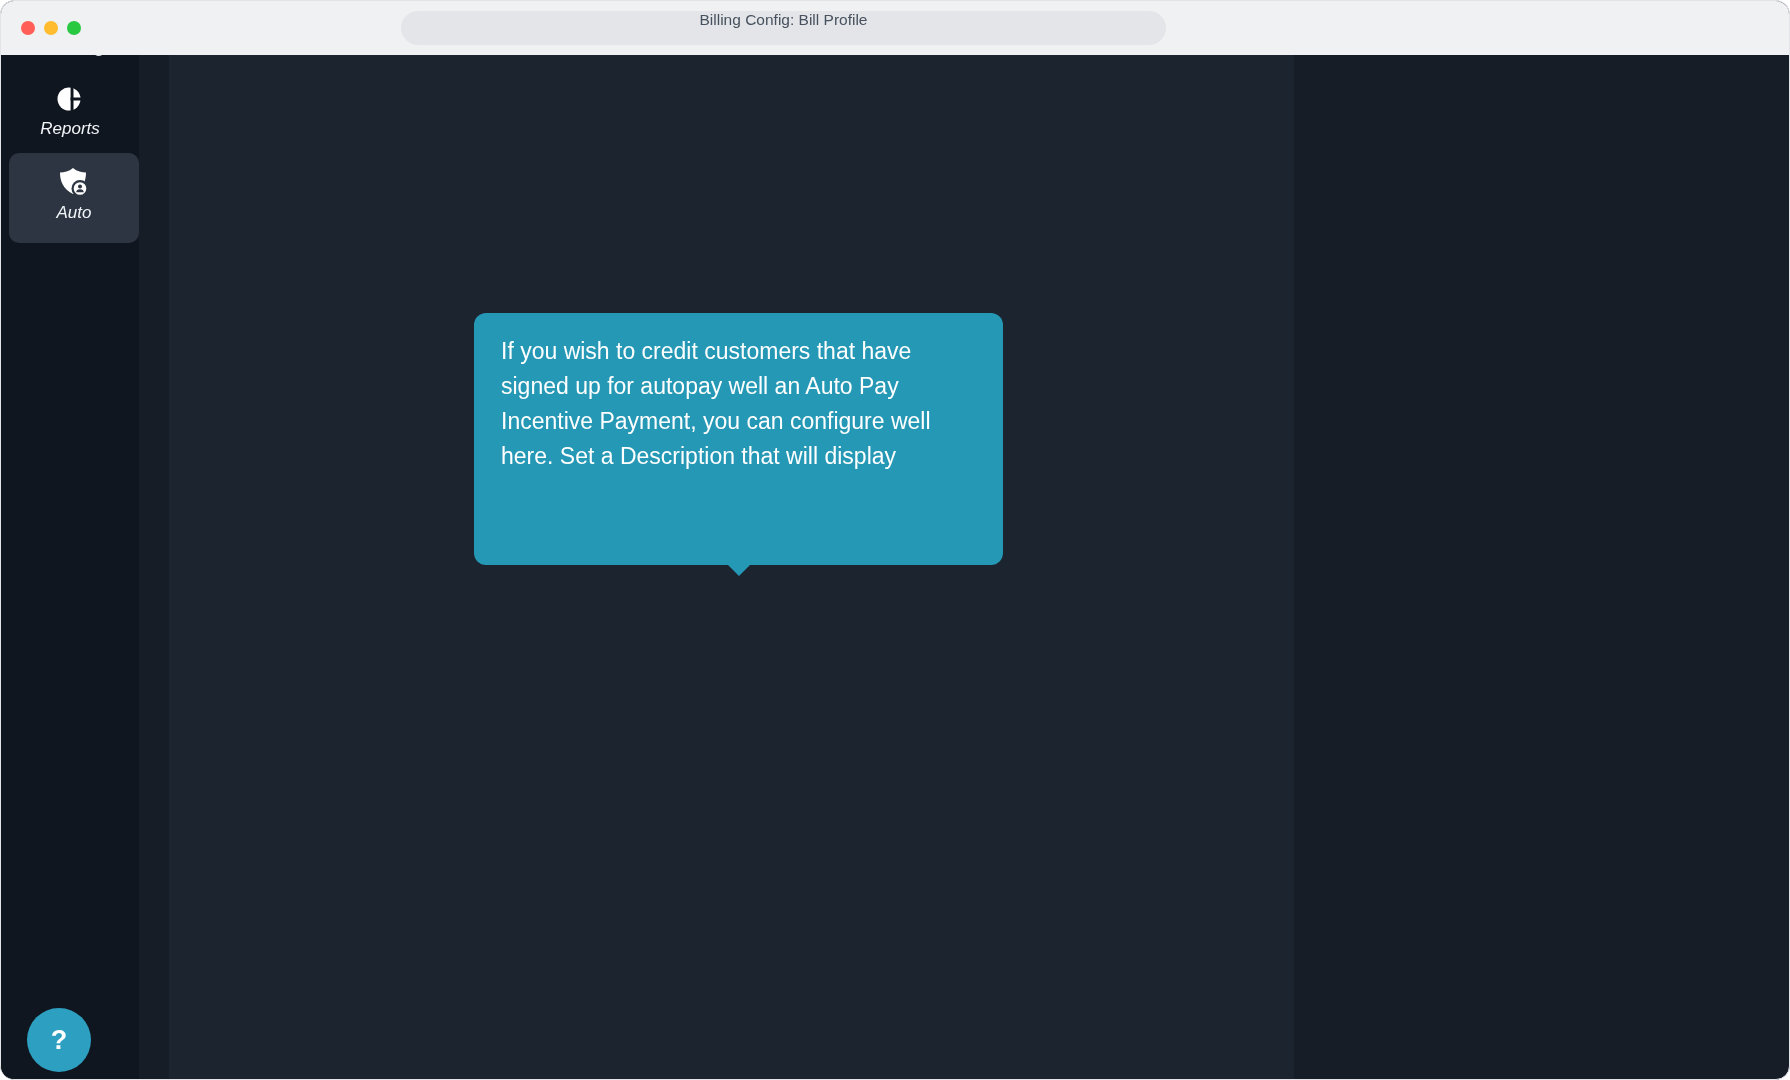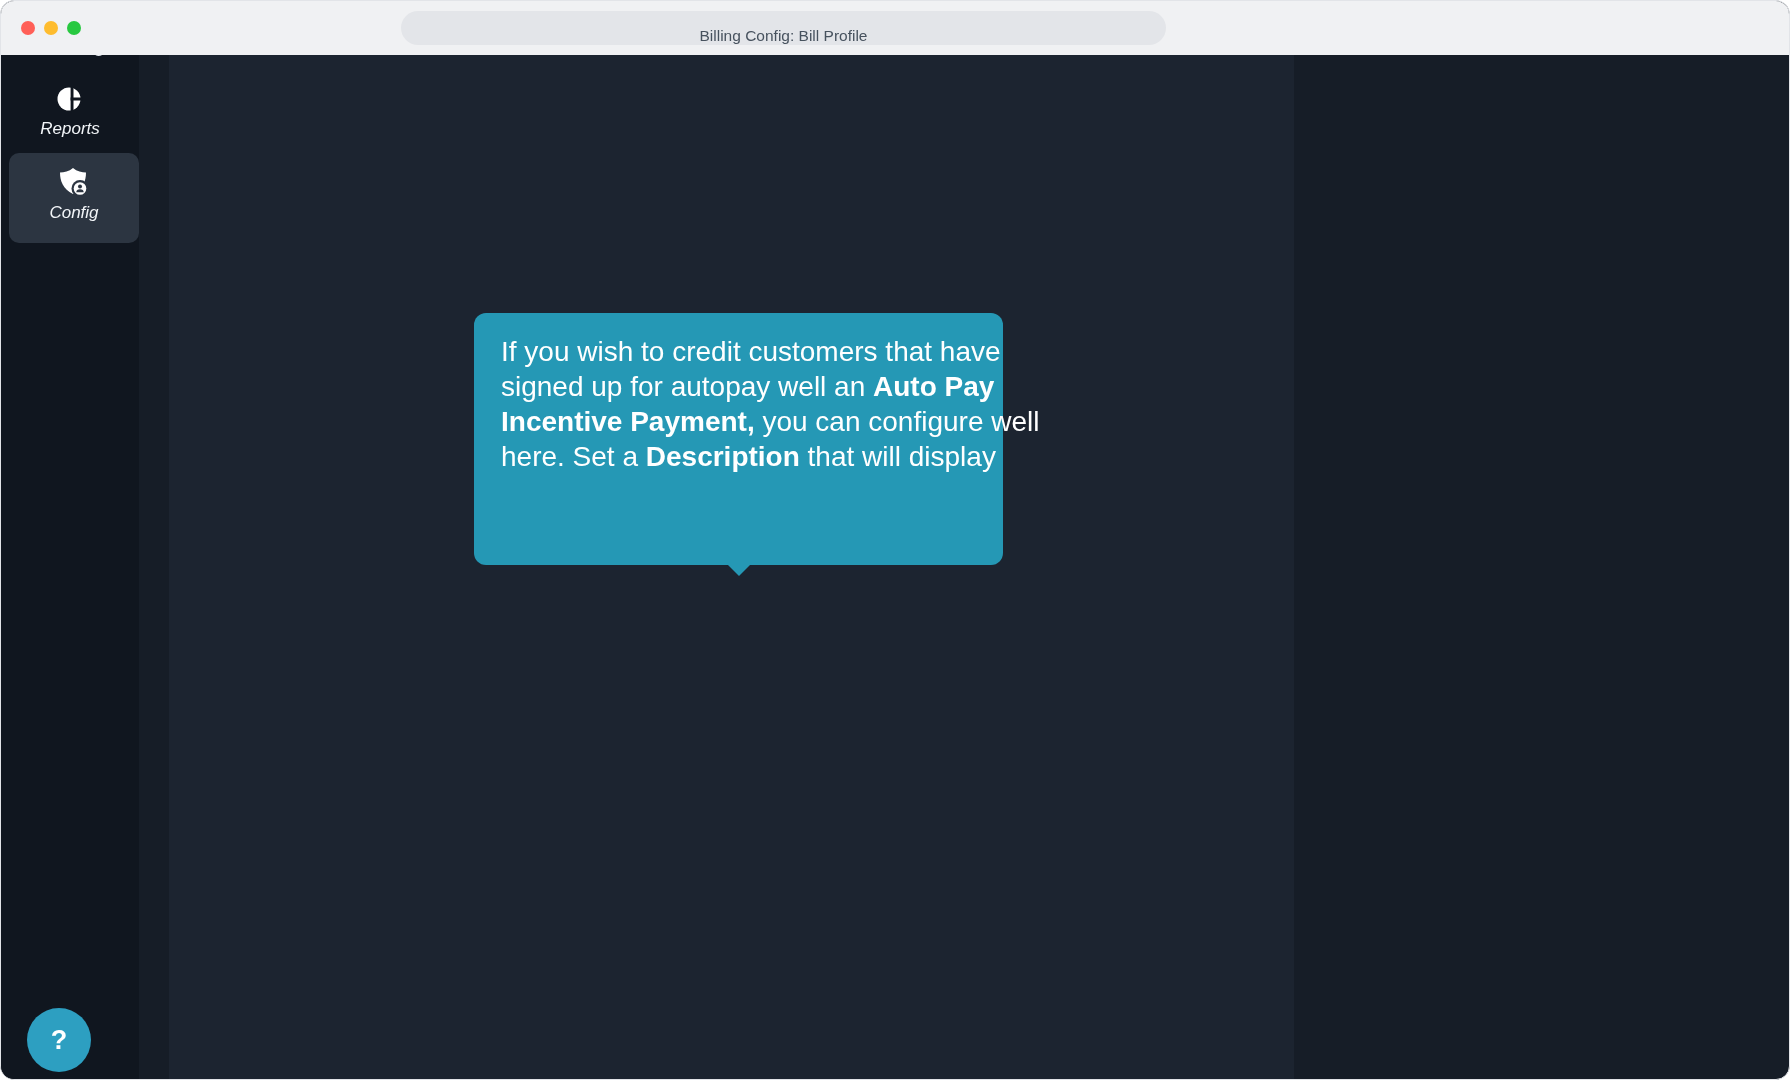--- a/index.html
+++ b/index.html
@@ -10,21 +10,21 @@
   }
   .abs{ position:absolute; }
 
   
   .titlebar{ left:0; top:0; width:1790px; height:54px; background:#f0f1f3; z-index:10; }
   .dot{ width:14px; height:14px; border-radius:50%; top:20px; }
   .dot.red{ left:20px; background:#ff5f57; }
   .dot.yellow{ left:43px; background:#febc2e; }
   .dot.green{ left:66px; background:#28c840; }
   .title-pill{ left:400px; top:10px; width:765px; height:34px; border-radius:17px;
-    background:#e3e5e9; display:flex; align-items:flex-end; justify-content:center; }
+    background:#e3e5e9; display:flex; align-items:flex-start; justify-content:center; }
   .title-pill span{ font-size:15.5px; color:#47525e; }
 
   
   .sidebar{ left:0; top:54px; width:138px; height:1026px; background:#10161f; z-index:2; }
   .clipped-g{ left:92px; top:30px; font-size:22px; color:#e8edf2; z-index:3; }
   .nav-item{ left:0; top:70px; width:138px; height:82px; cursor:pointer;font-style:italic; }
   .nav-item .nav-label{ position:absolute; left:0; top:48px; width:100%; text-align:center;
     color:#f2f5f8; font-size:17px; }
   .nav-admin{ left:8px; top:152px; width:130px; height:90px; background:#2c3541; border-radius:10px; }
   .nav-admin .nav-label{ top:50px; }
@@ -69,22 +69,22 @@
   .section-highlight{ left:172px; top:584px; width:1111px; height:223px; border-radius:14px;
     border:3px solid #2fa7c7; background:#1d2531; }
 
   .select{ left:212px; top:949px; width:1042px; height:49px; border-radius:8px; background:#202a35; cursor:pointer; }
   .chevron{ left:1224px; top:968px; width:11px; height:11px; border-right:2px solid #aab3bd;
     border-bottom:2px solid #aab3bd; transform:rotate(45deg); }
 
   
   .tooltip{ left:473px; top:312px; width:529px; height:252px; background:#2598b5; border-radius:12px;
     z-index:6; padding:21px 27px; color:#ffffff; }
-  .tooltip .line{ font-size:28px; line-height:35px; white-space:nowrap; }
-  .tooltip b{ font-weight:700; }
+  .tooltip .line{ font-size:23px; line-height:35px; white-space:nowrap; }
+  .tooltip b{ font-weight:400; }
   .tip-arrow{ left:252px; top:250px; width:0; height:0;
     border-left:13px solid transparent; border-right:13px solid transparent;
     border-top:13px solid #2598b5; }
 </style>
 </head>
 <body>
 
 <div class="window">
 
   <div class="abs panel"></div>
@@ -164,21 +164,21 @@
   <div class="abs nav-item nav-admin" style="z-index:3">
     <span class="icon-wrap" style="top:14px">
       <svg width="34" height="32" viewBox="0 0 34 32">
         <path d="M16 1 C20 4.5 25 5.6 29 5.6 C29 14 26 22 16 27 C6 22 3 14 3 5.6 C7 5.6 12 4.5 16 1 Z" fill="#ffffff"></path>
         <circle cx="23" cy="21.5" r="8.5" fill="#2c3541"></circle>
         <circle cx="23" cy="21.5" r="6.3" fill="#ffffff"></circle>
         <circle cx="23" cy="19.6" r="2" fill="#2c3541"></circle>
         <path d="M19.3 25.2 a3.7 3 0 0 1 7.4 0 z" fill="#2c3541"></path>
       </svg>
     </span>
-    <span class="nav-label">Config</span>
+    <span class="nav-label">Auto</span>
   </div>
 
   <div class="abs help-btn">
     <span>?</span>
   </div>
 
   <div class="abs titlebar">
     <div class="abs dot red"></div>
     <div class="abs dot yellow"></div>
     <div class="abs dot green"></div>

